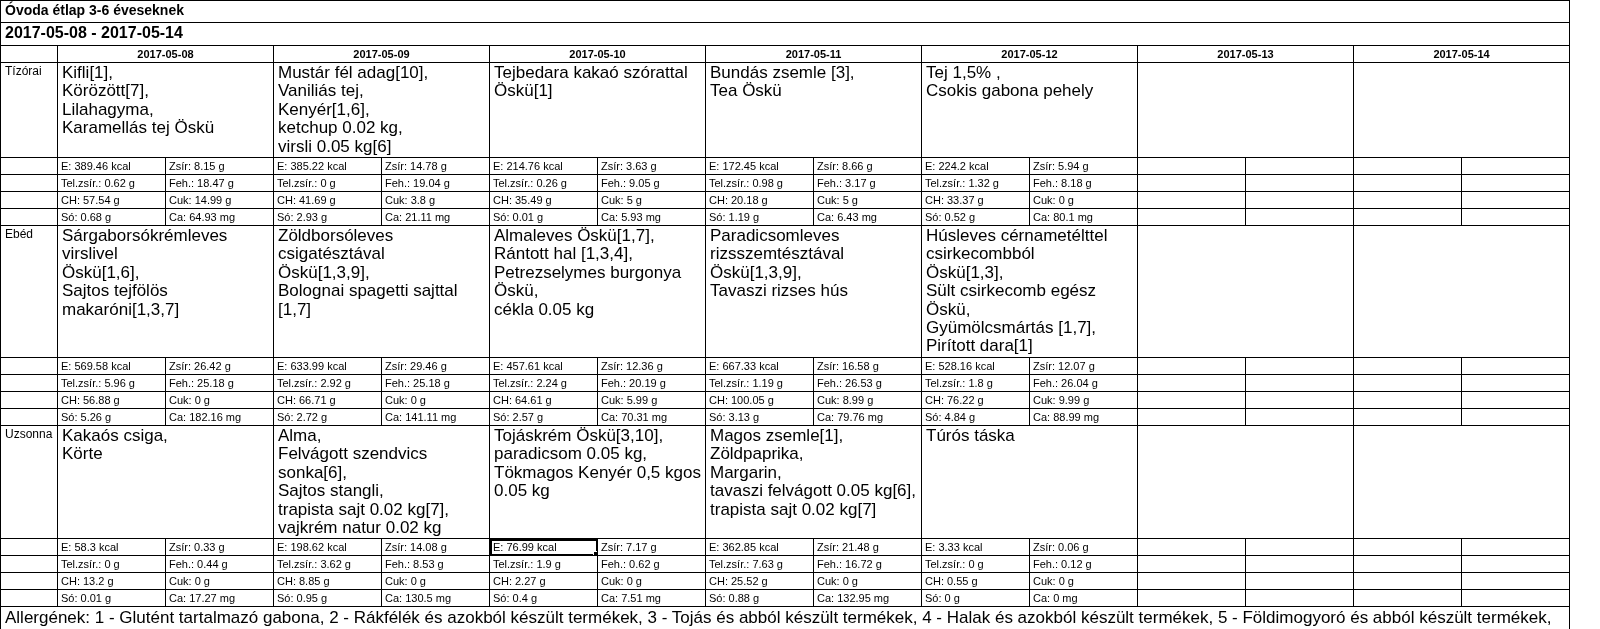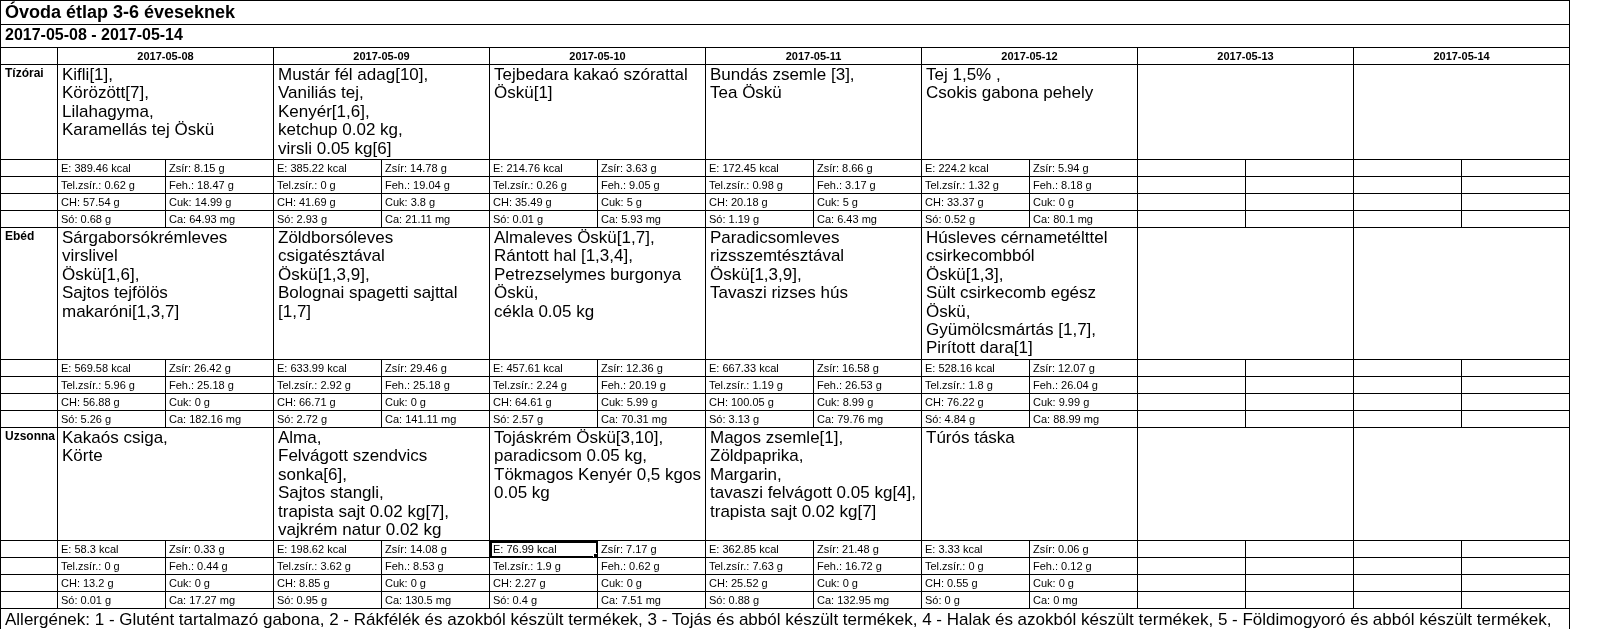--- a/index.html
+++ b/index.html
@@ -19,21 +19,21 @@
     width: 1569px;
   }
   table.menu td {
     border: 1px solid #000;
     padding: 1px 4px;
     vertical-align: top;
     overflow: hidden;
   }
 
   td.title-cell {
-    font-size: 18px;
+    font-size: 14px;
     font-weight: bold;
     height: 22px;
     padding: 2px 4px;
   }
   td.range-cell {
     font-size: 16px;
     font-weight: bold;
     height: 23px;
     padding: 2px 4px;
   }
@@ -41,21 +41,21 @@
     height: 17px;
     font-size: 11px;
     font-weight: bold;
     text-align: center;
     vertical-align: middle;
     padding: 0 2px;
   }
 
   td.meal-label {
     font-size: 12px;
-    font-weight: bold;
+    font-weight: normal;
     vertical-align: middle;
     padding-left: 4px;
   }
   td.food-cell {
     font-size: 17px;
     line-height: 18.4px;
     white-space: pre-wrap;
     padding: 1px 4px;
   }
   tr.food-row-0 td { height: 93px; }
@@ -332,21 +332,21 @@
 Felvágott szendvics sonka[6],
 Sajtos stangli,
 trapista sajt 0.02 kg[7],
 vajkrém natur 0.02 kg</td>
           <td class="food-cell" colspan="2">Tojáskrém Öskü[3,10],
 paradicsom 0.05 kg,
 Tökmagos Kenyér 0,5 kgos  0.05 kg</td>
           <td class="food-cell" colspan="2">Magos zsemle[1],
 Zöldpaprika,
 Margarin,
-tavaszi felvágott 0.05 kg[4],
+tavaszi felvágott 0.05 kg[6],
 trapista sajt 0.02 kg[7]</td>
           <td class="food-cell" colspan="2">Túrós táska</td>
           <td class="food-cell" colspan="2"></td>
           <td class="food-cell" colspan="2"></td>
         </tr>
         <tr class="nutr-row">
           <td></td>
           <td class="nutr-cell">E: 58.3 kcal</td>
           <td class="nutr-cell">Zsír: 0.33 g</td>
           <td class="nutr-cell">E: 198.62 kcal</td>

